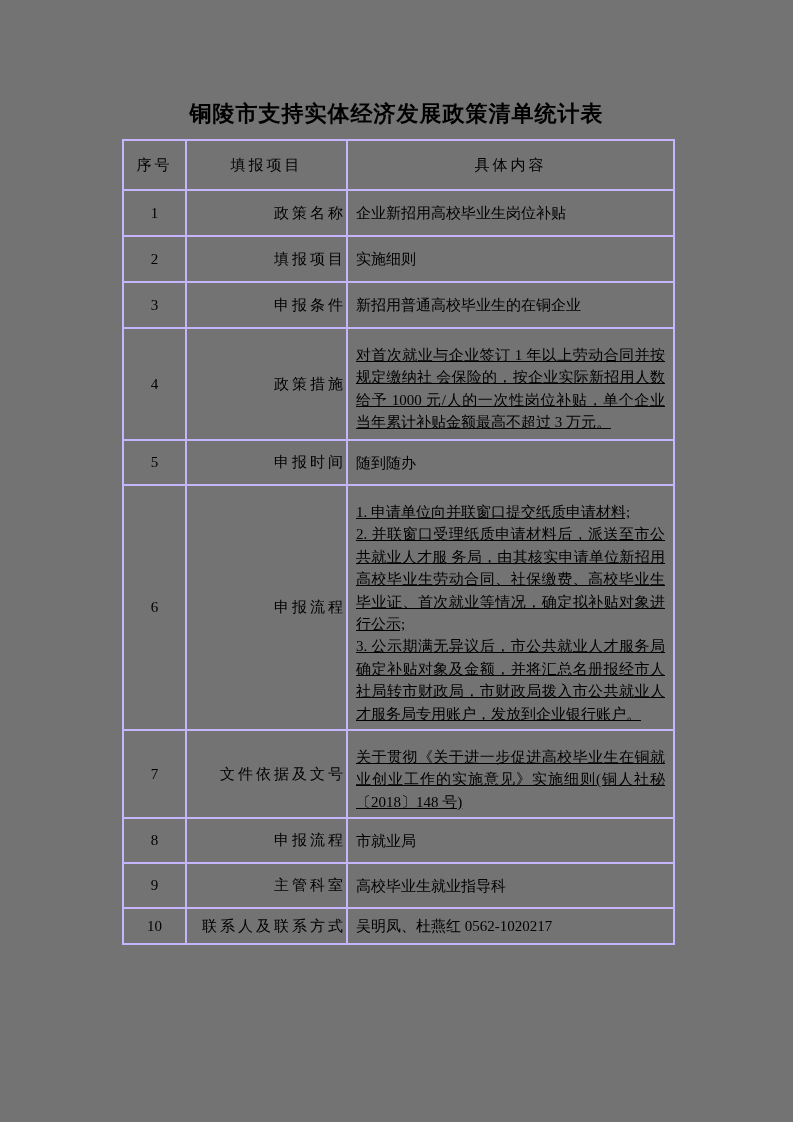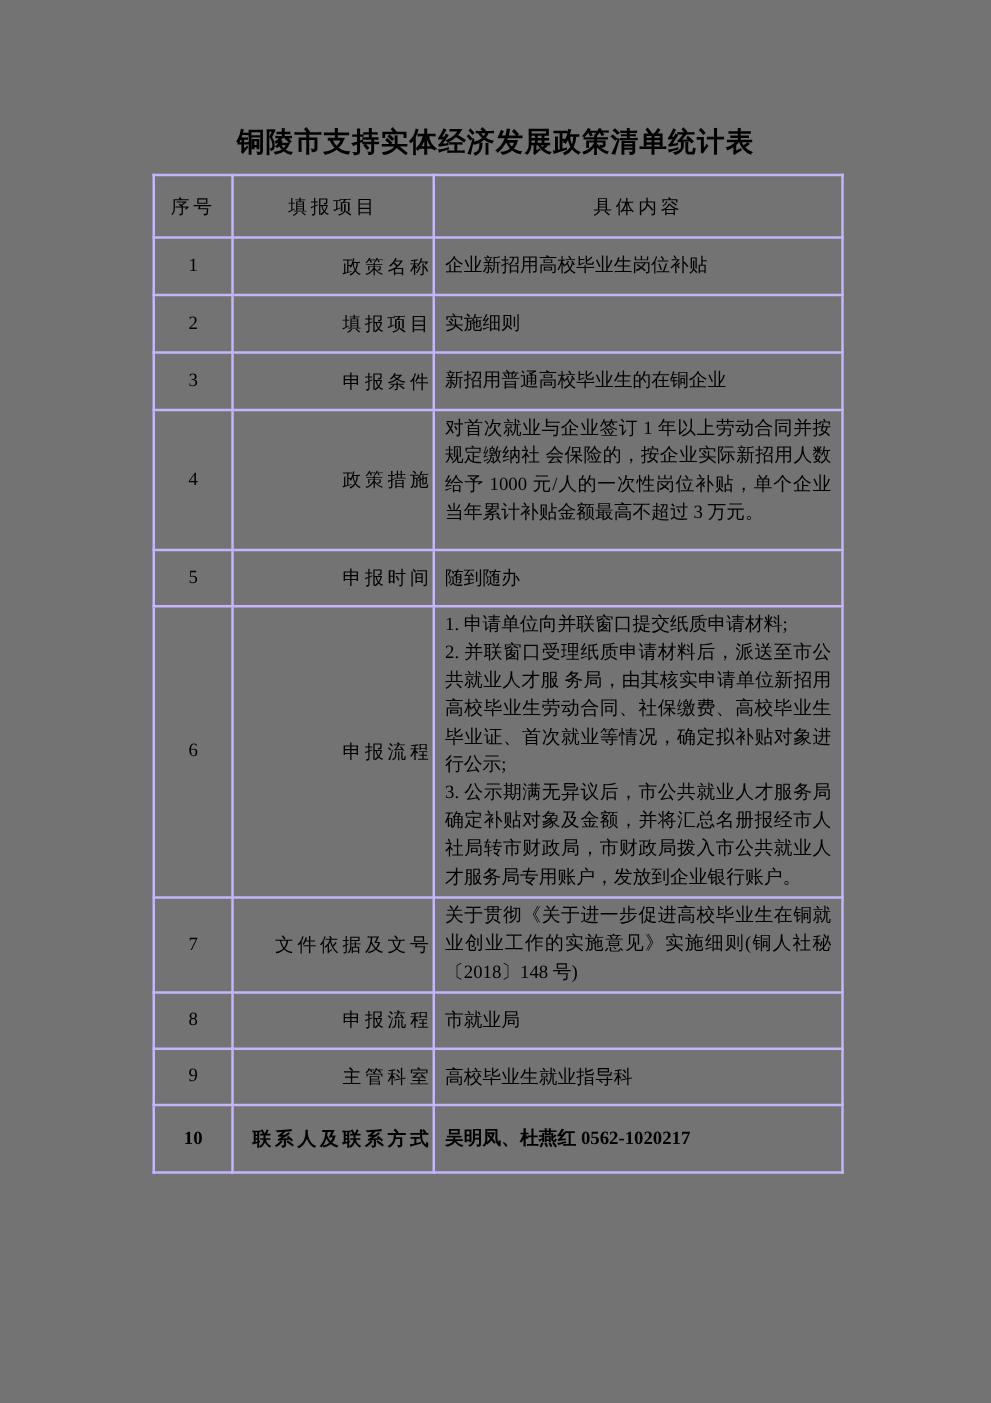--- a/index.html
+++ b/index.html
@@ -43,29 +43,30 @@
     text-align: center;
     letter-spacing: 3px;
   }
   td.cell-no { text-align: center; letter-spacing: 0; }
   td.cell-item { text-align: right; letter-spacing: 3px; }
   td.cell-content { text-align: left; padding: 2px 8px; line-height: 22px; }
   td.cell-content.left {
     text-align: justify;
     vertical-align: top;
     white-space: pre-wrap;
-    padding: 3px 8px 4px 8px;
+    padding: 15px 8px 4px 8px;
     line-height: 22.4px;
+    text-decoration: underline;
   }
   tr.h-sm  td { height: 46px; }
   tr.h-5   td { height: 45px; }
   tr.h-4   td { height: 112px; }
   tr.h-6   td { height: 179px; }
   tr.h-7   td { height: 66px; }
-  tr.h-10  td { height: 54px; font-weight: bold; }
+  tr.h-10  td { height: 36px; }
 </style>
 </head>
 <body>
 
 <div class="page">
 
   <div class="doc-title">铜陵市支持实体经济发展政策清单统计表</div>
 
   <table class="policy-table">
     <colgroup>

